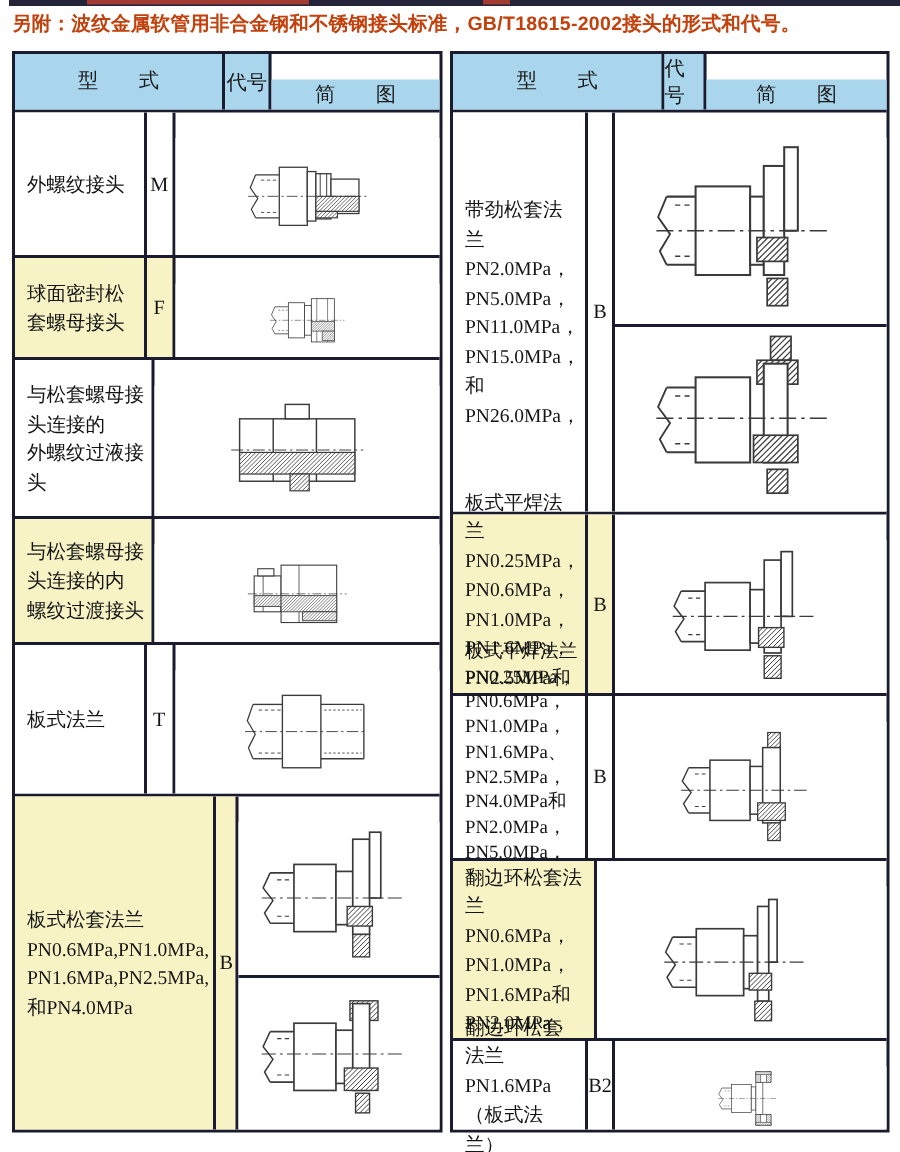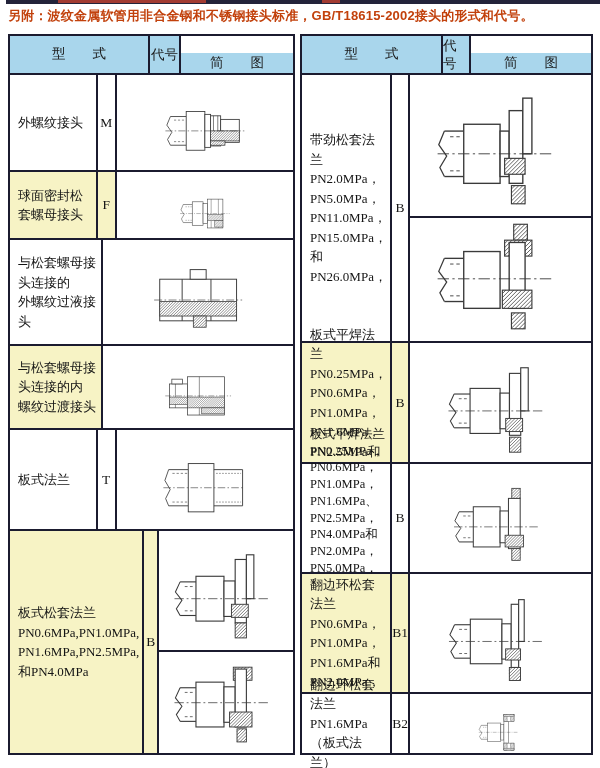--- a/index.html
+++ b/index.html
@@ -578,21 +578,20 @@
             <line x1="1" y1="50" x2="104" y2="50" stroke="#3a3a3a" stroke-width="0.8" stroke-dasharray="10 3 2 3"></line>
           </svg>
         </span>
       </div>
   </div>
 
   <div class="trow" style="height:120px">
     <div class="cell ctype hl"><span>翻边环松套法兰
 PN0.6MPa，PN1.0MPa，
 PN1.6MPa和PN2.0MPa，</span></div>
-    <div class="cell ccode hl">B1</div>
     <div class="cell cdg">
         <span class="dgbox">
           <svg viewBox="0 0 112 100" preserveAspectRatio="xMidYMid meet">
             <line x1="7" y1="32" x2="24" y2="32" stroke="#3a3a3a" stroke-width="1.2"></line>
             <line x1="7" y1="68" x2="24" y2="68" stroke="#3a3a3a" stroke-width="1.2"></line>
             <path d="M7,32 L2,42.8 L9,51.8 L3,60.8 L7,68" fill="none" stroke="#3a3a3a" stroke-width="1.1"></path>
             <line x1="12" y1="37" x2="23" y2="37" stroke="#3a3a3a" stroke-width="0.8" stroke-dasharray="3 2.5"></line>
             <line x1="12" y1="63" x2="23" y2="63" stroke="#3a3a3a" stroke-width="0.8" stroke-dasharray="3 2.5"></line>
             <rect x="24" y="26" width="34" height="48" fill="#fff" stroke="#3a3a3a" stroke-width="1.2"></rect>
             <rect x="58" y="31" width="10" height="38" fill="#fff" stroke="#3a3a3a" stroke-width="1.2"></rect>

